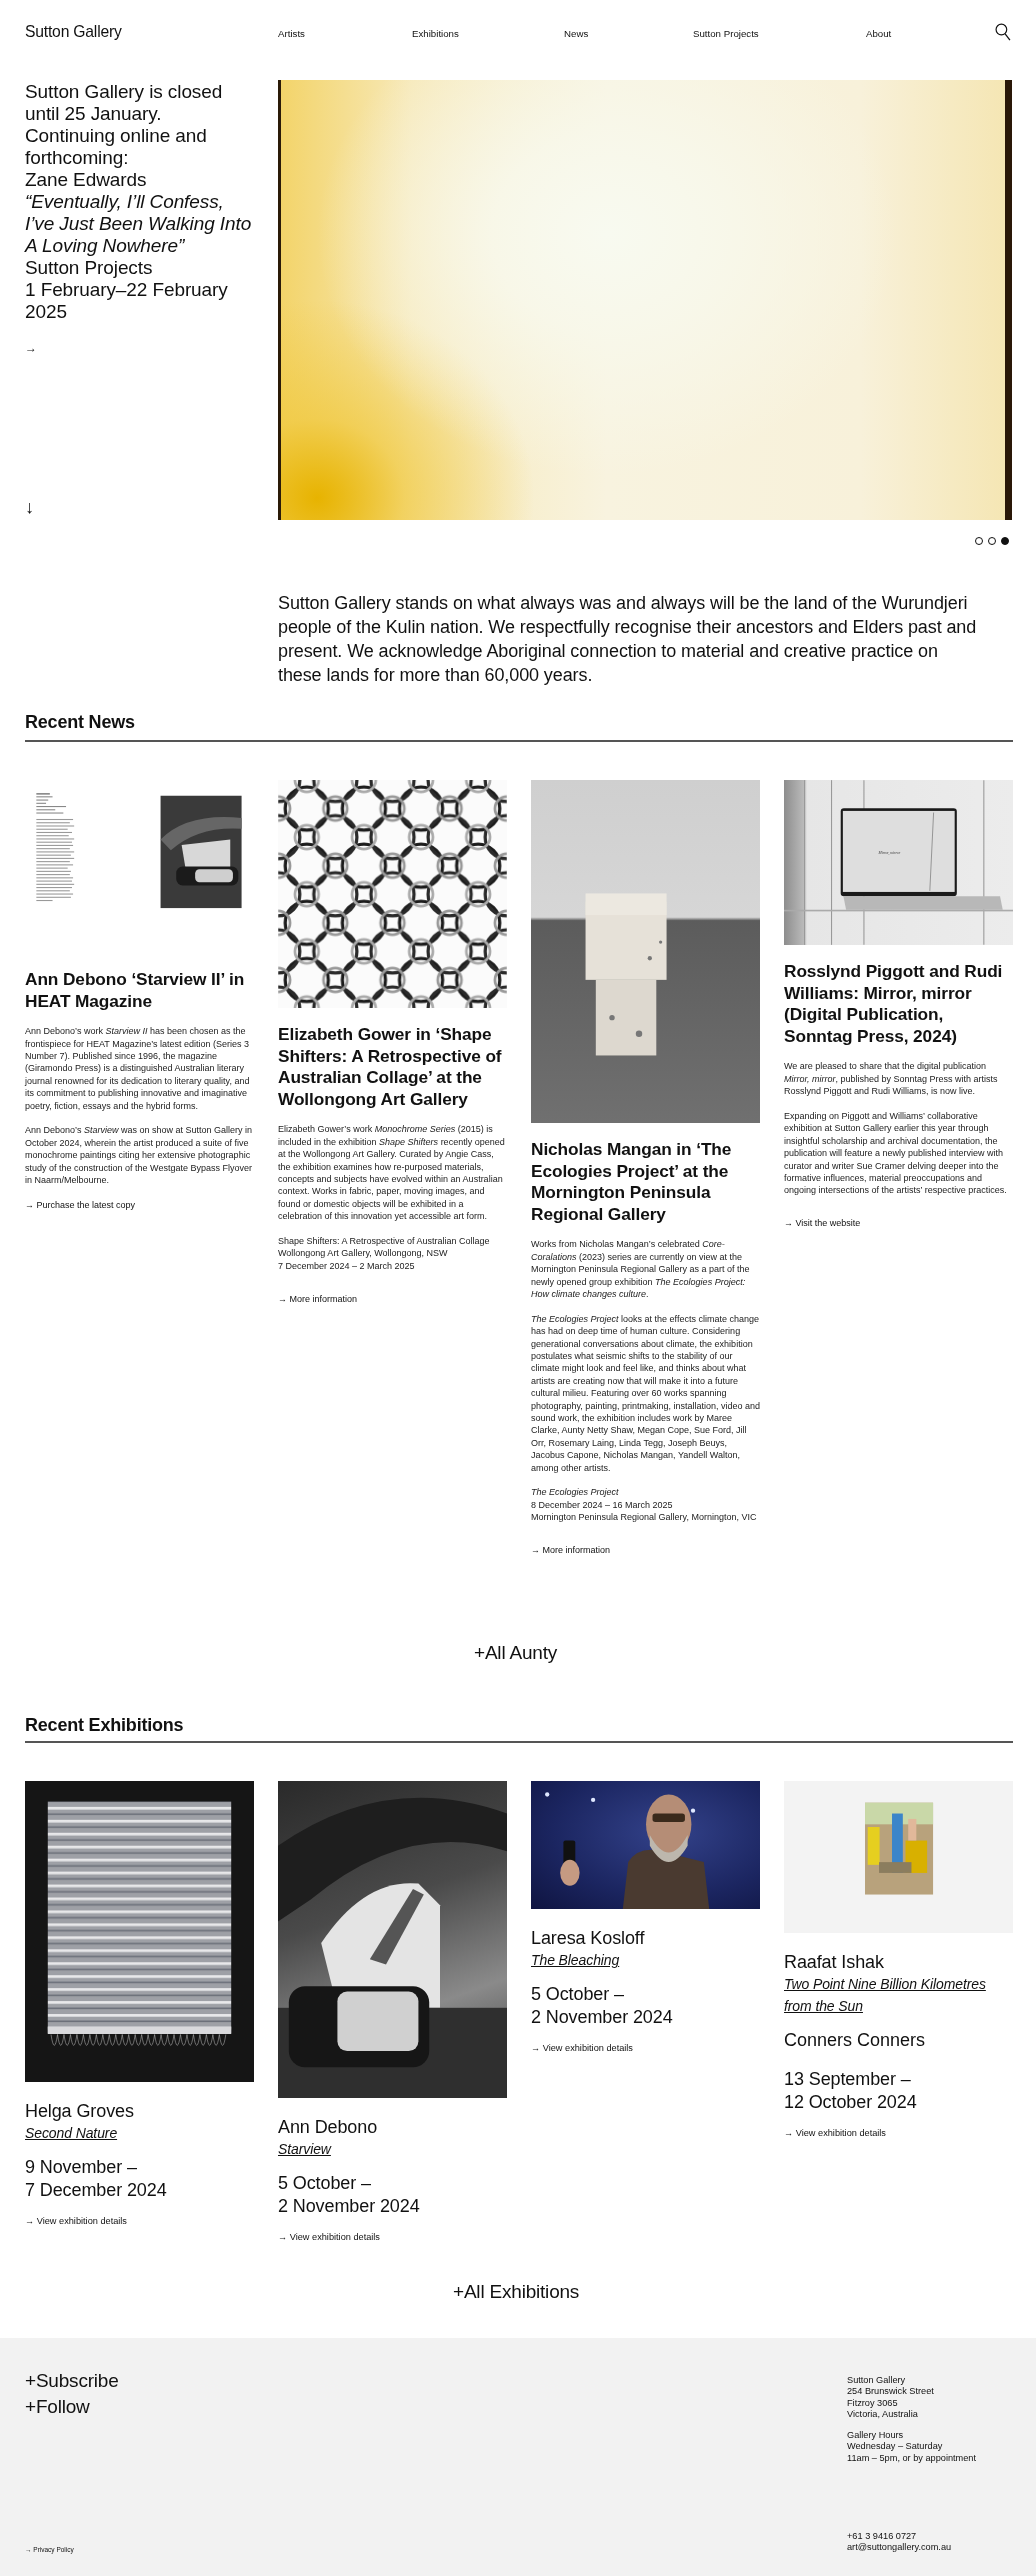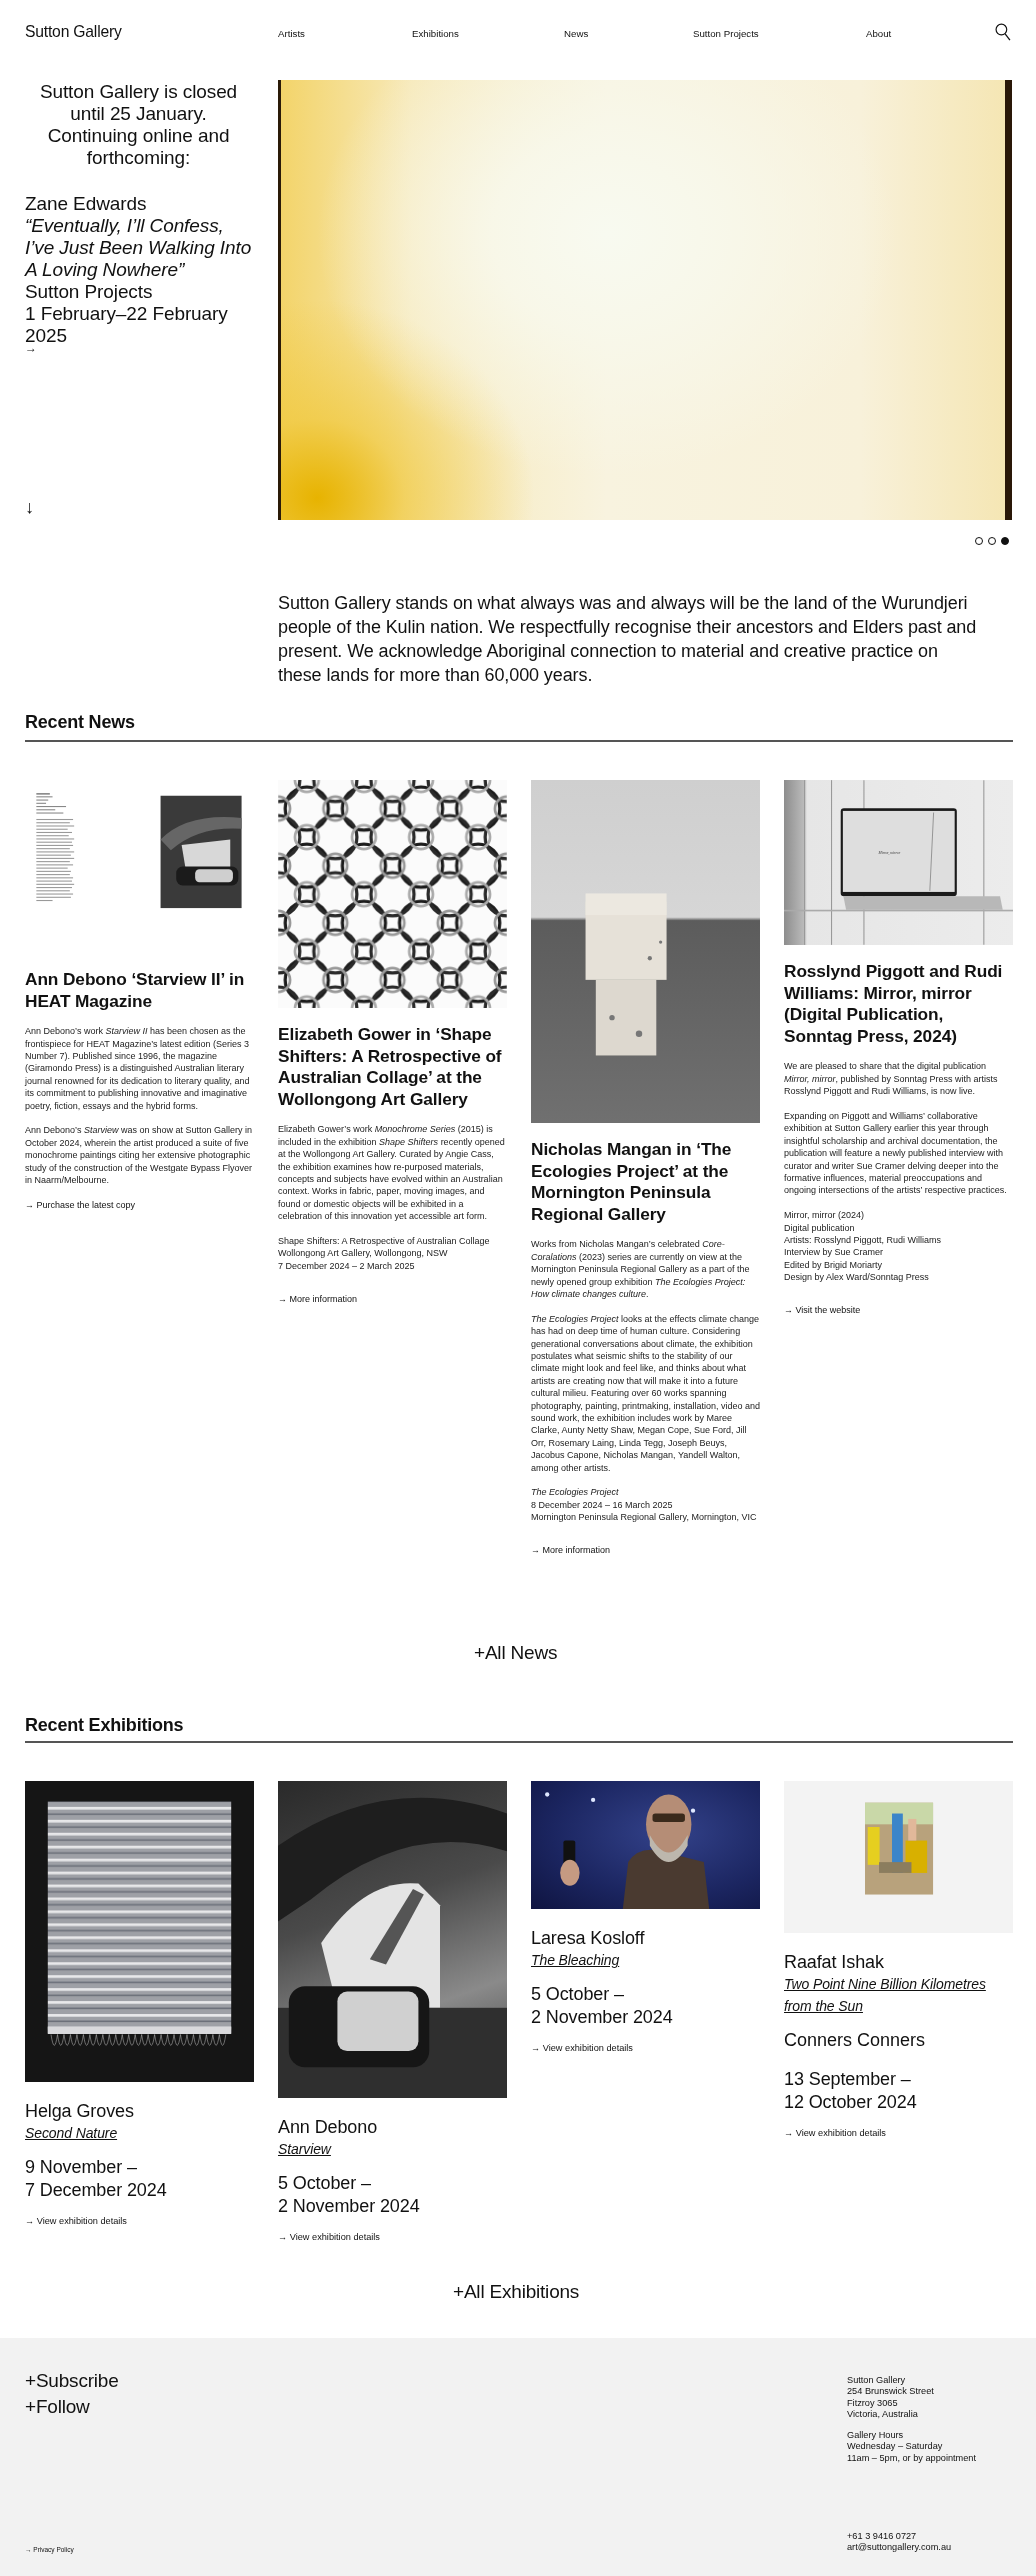--- a/index.html
+++ b/index.html
@@ -8,21 +8,21 @@
   .page { position: relative; width: 1037px; height: 2576px; overflow: hidden; }
 
   
   .header { position: absolute; left: 0; top: 0; width: 1037px; height: 65px; }
   .logo { position: absolute; left: 25px; top: 23px; font-size: 15.7px; letter-spacing: -0.2px; }
   .nav { position: absolute; top: 28px; font-size: 9.7px; }
   .search-icon { position: absolute; left: 995px; top: 23px; width: 16px; height: 18.4px; }
 
   
   .intro { position: absolute; left: 25px; top: 81px; width: 227px; font-size: 19px; line-height: 22px; letter-spacing: -0.1px; }
-  .intro p { margin-bottom: 24px; text-align: center; }
+  .intro p { margin-bottom: 0; }
   .intro .ital { font-style: italic; }
   .intro-arrow { position: absolute; left: 25px; top: 341px; font-size: 12px; }
   .down-arrow { position: absolute; left: 25px; top: 498px; font-size: 18.4px; line-height: 18.4px; }
 
   
   .hero { position: absolute; left: 278px; top: 80px; width: 734px; height: 440px;
     background:
       radial-gradient(ellipse 40% 55% at 45% 35%, rgba(248,250,240,1) 0%, rgba(248,248,235,0.9) 40%, rgba(248,244,222,0) 100%),
       radial-gradient(ellipse 30% 45% at 5% 95%, #e7b300 0%, rgba(240,200,60,0.7) 40%, rgba(246,232,180,0) 100%),
       linear-gradient(90deg, #f3d46a 0%, #f7e9b9 18%, #f8f3df 45%, #f8f1da 80%, #f5e6b4 100%);
@@ -223,26 +223,25 @@
         <line x1="277" y1="60" x2="270" y2="205" stroke="#555" stroke-width="1"></line>
         <text x="175" y="137" font-family="Liberation Serif, serif" font-style="italic" font-size="7" fill="#333">Mirror, mirror</text>
         <path d="M110 215 L400 215 L405 240 L115 240 Z" fill="#b8b8b8"></path>
         <rect x="0" y="240" width="424" height="3" fill="#aaa"></rect>
       </svg>
     </div>
     <h3 class="card-title">Rosslynd Piggott and Rudi Williams: Mirror, mirror (Digital Publication, Sonntag Press, 2024)</h3>
     <div class="card-body">
       <p>We are pleased to share that the digital publication <em>Mirror, mirror</em>, published by Sonntag Press with artists Rosslynd Piggott and Rudi Williams, is now live.</p>
       <p>Expanding on Piggott and Williams’ collaborative exhibition at Sutton Gallery earlier this year through insightful scholarship and archival documentation, the publication will feature a newly published interview with curator and writer Sue Cramer delving deeper into the formative influences, material preoccupations and ongoing intersections of the artists’ respective practices.</p>
-      <p>Mirror, mirror (2024)<br>Digital publication<br>Artists: Rosslynd Piggott, Rudi Williams<br>Interview by Sue Cramer<br>Edited by Brigid Moriarty<br>Design by Alex Ward/Sonntag Press</p>
     </div>
     <a class="card-link" style="margin-top:21.6px">→ Visit the website</a>
   </div>
 
-  <a class="plus-link" style="left:474px; top:1642px">+All News</a>
+  <a class="plus-link" style="left:474px; top:1642px">+All Aunty</a>
 
   <h2 class="section-title" style="top:1715px">Recent Exhibitions</h2>
   <div class="rule" style="top:1741px"></div>
 
   <div class="ex-card" style="left:25px; top:1781px">
     <div class="card-img" style="height:301px; background:#151515;">
       <svg width="229" height="301" viewBox="0 0 424 558">
         <defs>
           <pattern id="stripes" x="0" y="0" width="10" height="24" patternUnits="userSpaceOnUse">
             <rect x="0" y="0" width="10" height="24" fill="#9ea0a6"></rect>

